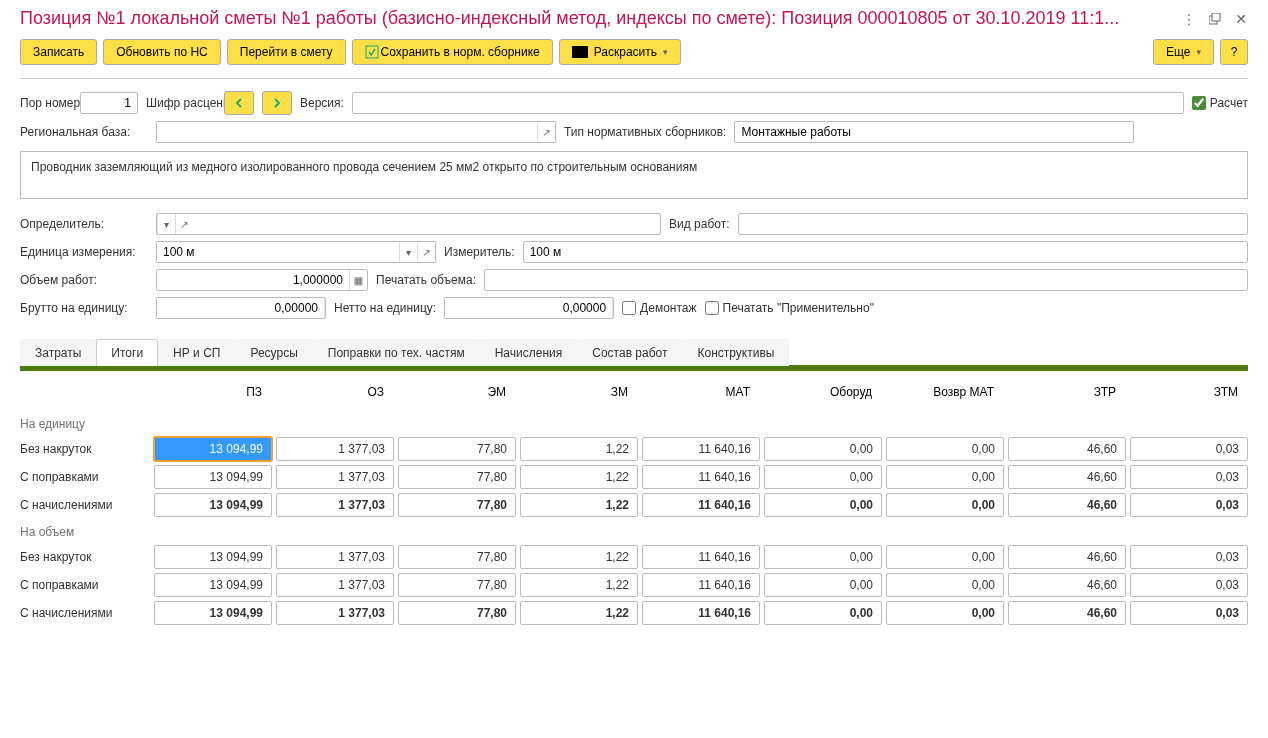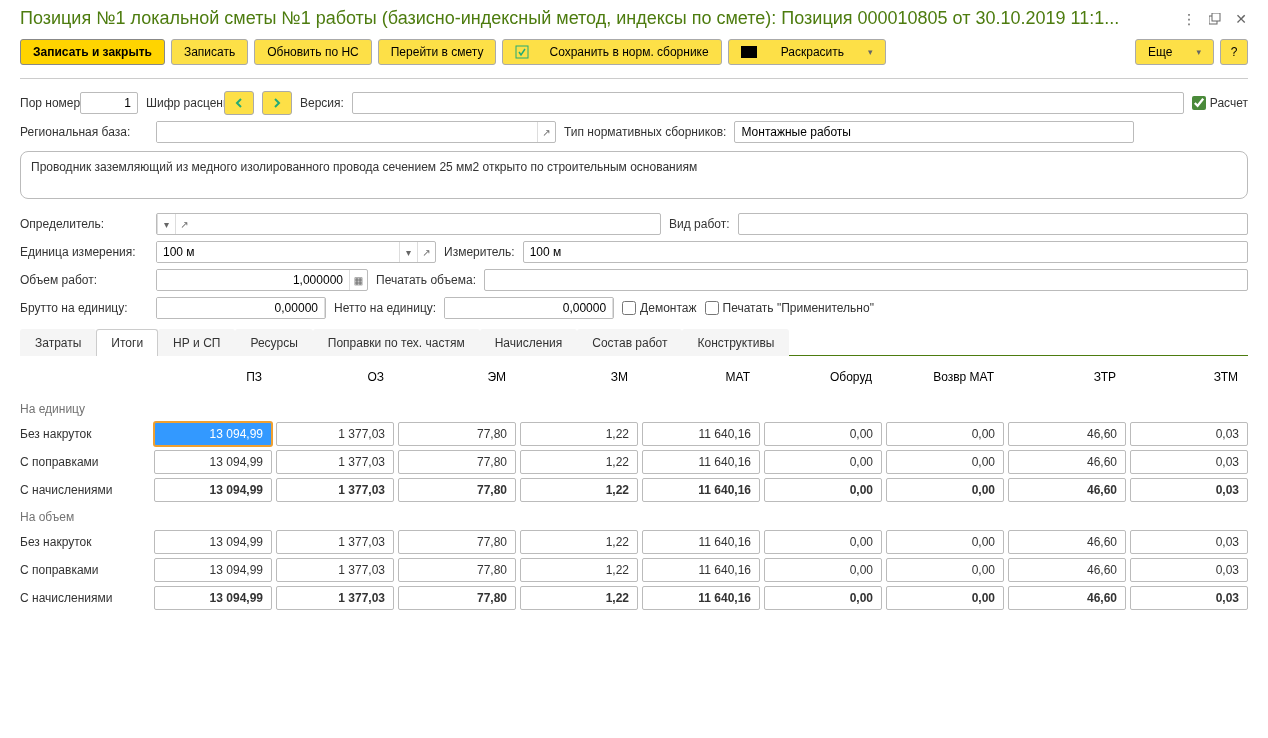--- a/index.html
+++ b/index.html
@@ -1,37 +1,37 @@
 <!DOCTYPE html>
 <html><head>
 <meta charset="utf-8">
 <style>
 * { box-sizing: border-box; margin: 0; padding: 0; }
 body { font-family: Arial, sans-serif; font-size: 12px; color: #333; background: #fff; padding: 8px 20px; }
 .header { display: flex; align-items: center; margin-bottom: 10px; }
-.title { font-size: 18px; color: #4d7c0f; flex: 1; white-space: nowrap; overflow: hidden; text-overflow: ellipsis; }
+.title { font-size: 18px; color: #be185d; flex: 1; white-space: nowrap; overflow: hidden; text-overflow: ellipsis; }
 .hdr-icons { display: flex; gap: 12px; margin-left: 12px; }
 .hdr-icon { width: 14px; height: 14px; cursor: pointer; display: inline-flex; align-items: center; justify-content: center; color: #666; font-size: 14px; }
 .toolbar { display: flex; align-items: center; gap: 6px; margin-bottom: 6px; }
 .btn { border: 1px solid #aaa; background: #fde047; padding: 5px 12px; border-radius: 3px; cursor: pointer; font-size: 12px; white-space: nowrap; }
 .btn-primary { background: #ffd400; border-color: #888; font-weight: bold; }
-.btn-icon { display: inline-flex; align-items: center; gap: 20px; }
+.btn-icon { display: inline-flex; align-items: center; gap: 2px; }
 .btn-sq { padding: 5px 8px; min-width: 28px; text-align: center; }
 .color-chip { width: 16px; height: 12px; background: #000; display: inline-block; vertical-align: middle; margin-right: 4px; }
 .dd-arrow { margin-left: 4px; font-size: 9px; color: #666; }
 .spacer { flex: 1; }
 .section-bar { border-bottom: 1px solid #ccc; margin: 0 0 12px 0; height: 8px; position: relative; }
 .section-bar::after { content: ''; position: absolute; bottom: -1px; left: 72px; width: 48px; height: 2px; background: #fff; border-top: 1px solid #ccc; display: none; }
 .form-row { display: flex; align-items: center; gap: 8px; margin-bottom: 6px; }
 .lbl { color: #333; min-width: 0; white-space: nowrap; }
 .inp { border: 1px solid #bbb; border-radius: 2px; padding: 3px 6px; font-size: 12px; height: 22px; }
-.desc { border: 1px solid #bbb; border-radius: 8px; padding: 8px 10px; margin: 8px 0 14px; min-height: 48px; }
+.desc { border: 1px solid #bbb; border-radius: 0; padding: 8px 10px; margin: 8px 0 14px; min-height: 48px; }
 .chk { display: inline-flex; gap: 4px; white-space: nowrap; }
 .chk input { width: 14px; height: 14px; }
-.tabs { display: flex; gap: 0; margin-top: 10px; border-bottom: 1px solid #4d7c0f; }
+.tabs { display: flex; gap: 0; margin-top: 20px; border-bottom: 6px solid #4d7c0f; }
 .tab { padding: 6px 14px; border: 1px solid transparent; border-bottom: none; cursor: pointer; border-radius: 3px 3px 0 0; margin-bottom: -1px; background: #fff; }
 .tab.active { border-color: #ccc; background: #fff; }
 .tab:not(.active) { background: #f5f5f5; }
 .results { padding: 10px 0; }
 .hdr-row { display: grid; grid-template-columns: 130px repeat(8, 1fr); gap: 4px; padding: 4px 0 10px; }
 .hdr-cell { text-align: right; padding-right: 10px; color: #000000; }
 .section-title { color: #737373; margin: 8px 0 6px; }
 .data-row { display: grid; grid-template-columns: 130px repeat(8, 1fr); gap: 4px; align-items: center; margin-bottom: 4px; }
 .row-lbl { color: #333; white-space: nowrap; }
 .cell { border: 1px solid #bbb; border-radius: 2px; padding: 4px 8px; text-align: right; height: 24px; font-size: 12px; display: flex; align-items: center; justify-content: flex-end; }
@@ -54,21 +54,20 @@
       <svg width="12" height="12" viewBox="0 0 12 12">
           <rect x="0" y="3" width="8" height="8" fill="none" stroke="#666"></rect>
           <rect x="3" y="0" width="8" height="8" fill="#fff" stroke="#666"></rect>
         </svg>
     </span>
     <span class="hdr-icon">✕</span>
   </div>
 </div>
 
 <div class="toolbar">
-  <button class="btn btn-primary">Записать и закрыть</button>
   <button class="btn">Записать</button>
   <button class="btn">Обновить по НС</button>
   <button class="btn">Перейти в смету</button>
   <button class="btn btn-icon">
     <span>
       <svg width="14" height="14" viewBox="0 0 14 14">
           <rect x="1" y="1" width="12" height="12" fill="none" stroke="#2a7"></rect>
           <path d="M4 7l2 3l4-6" stroke="#2a7" fill="none" stroke-width="1.5"></path>
         </svg>
     </span>

